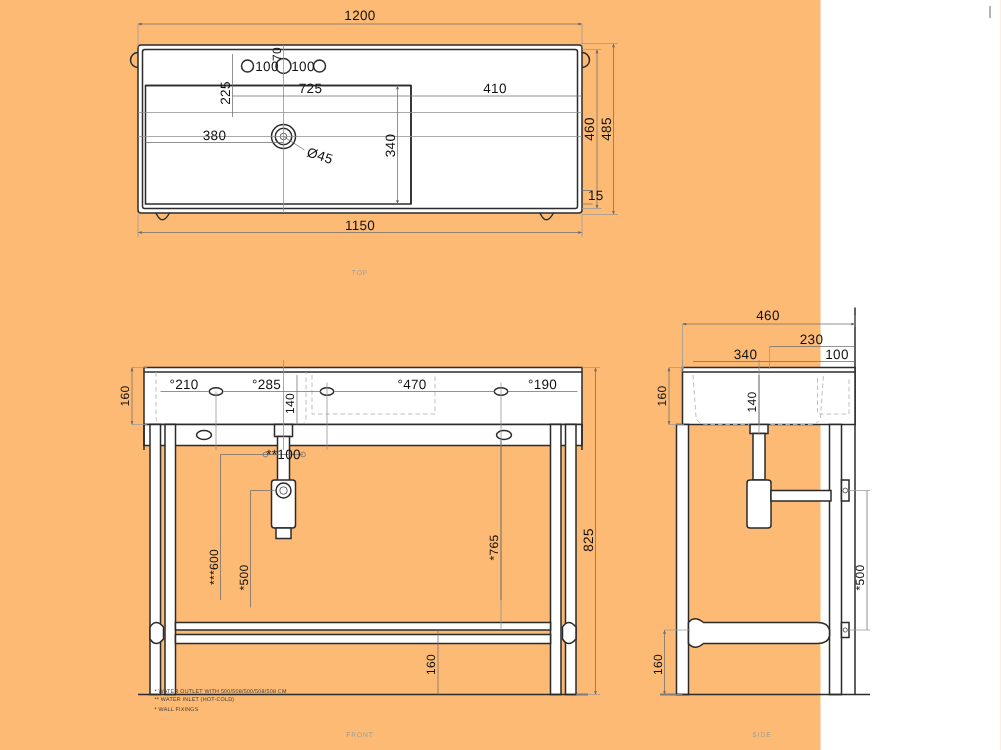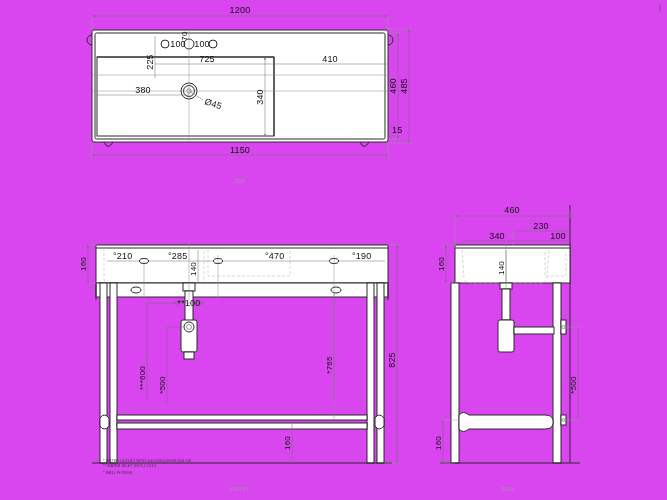--- a/index.html
+++ b/index.html
@@ -10,23 +10,23 @@
   }
   body {
     width: 667px;
     height: 500px;
     overflow: hidden;
     font-family: "Liberation Sans", sans-serif;
     color: #1a1a1a;
   }
   #sheet {
     position: relative;
-    width: 667px;
+    width: 547px;
     height: 500px;
-    background: #d946ef;
+    background: #fdba74;
   }
   svg#drawing {
     position: absolute;
     left: 0;
     top: 0;
     width: 667px;
     height: 500px;
     display: block;
   }
   

